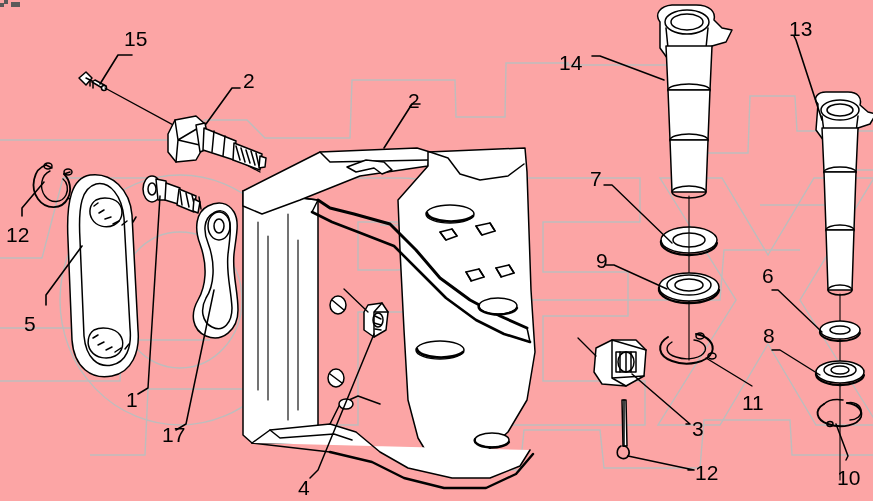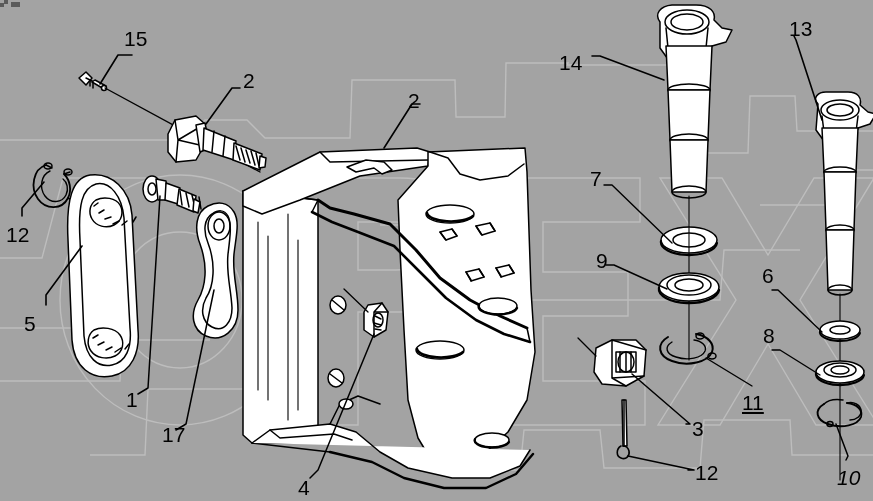--- a/index.html
+++ b/index.html
@@ -1,17 +1,17 @@
 <!DOCTYPE html>
 <html><head>
 <meta charset="utf-8">
 <style>
   html,body{margin:0;padding:0;background:#ffffff;}
   body{font-family:"Liberation Sans",sans-serif;}
-  #stage{position:relative;width:873px;height:501px;background:#a3a3a3;overflow:hidden;}
+  #stage{position:relative;width:873px;height:501px;background:#fca5a5;overflow:hidden;}
   #stage svg{position:absolute;left:0;top:0;}
   .lbl{position:absolute;font-family:"Liberation Sans",sans-serif;font-size:21px;color:#000;
        line-height:1;white-space:nowrap;user-select:none;}
   .corner-mark{position:absolute;right:3px;top:2px;width:22px;height:9px;}
 </style>
 </head>
 <body>
 
 <div id="stage">
 
@@ -301,27 +301,27 @@
   <div class="lbl" style="left:243px;top:70px;">2</div>
   <div class="lbl" style="left:408px;top:90px;">2</div>
   <div class="lbl" style="left:559px;top:52px;">14</div>
   <div class="lbl" style="left:789px;top:18px;">13</div>
   <div class="lbl" style="left:590px;top:168px;">7</div>
   <div class="lbl" style="left:6px;top:224px;">12</div>
   <div class="lbl" style="left:596px;top:250px;">9</div>
   <div class="lbl" style="left:762px;top:265px;">6</div>
   <div class="lbl" style="left:24px;top:313px;">5</div>
   <div class="lbl" style="left:763px;top:325px;">8</div>
-  <div class="lbl" style="left:742px;top:392px;text-decoration:underline;">11</div>
+  <div class="lbl" style="left:742px;top:392px;">11</div>
   <div class="lbl" style="left:126px;top:389px;">1</div>
   <div class="lbl" style="left:692px;top:418px;">3</div>
   <div class="lbl" style="left:162px;top:424px;">17</div>
   <div class="lbl" style="left:298px;top:477px;">4</div>
   <div class="lbl" style="left:695px;top:462px;">12</div>
-  <div class="lbl" style="left:837px;top:467px;font-style:italic;">10</div>
+  <div class="lbl" style="left:837px;top:467px;">10</div>
 
   <svg class="corner-mark" viewBox="0 0 22 9">
     <rect x="0" y="3" width="4" height="4" fill="#5a5a5a"></rect>
     <rect x="4" y="0" width="4" height="4" fill="#5a5a5a"></rect>
     <rect x="11" y="2" width="3" height="5" fill="#5a5a5a"></rect>
     <rect x="14" y="2" width="3" height="5" fill="#5a5a5a"></rect>
     <rect x="17" y="2" width="3" height="5" fill="#5a5a5a"></rect>
   </svg>
 
 </div>

